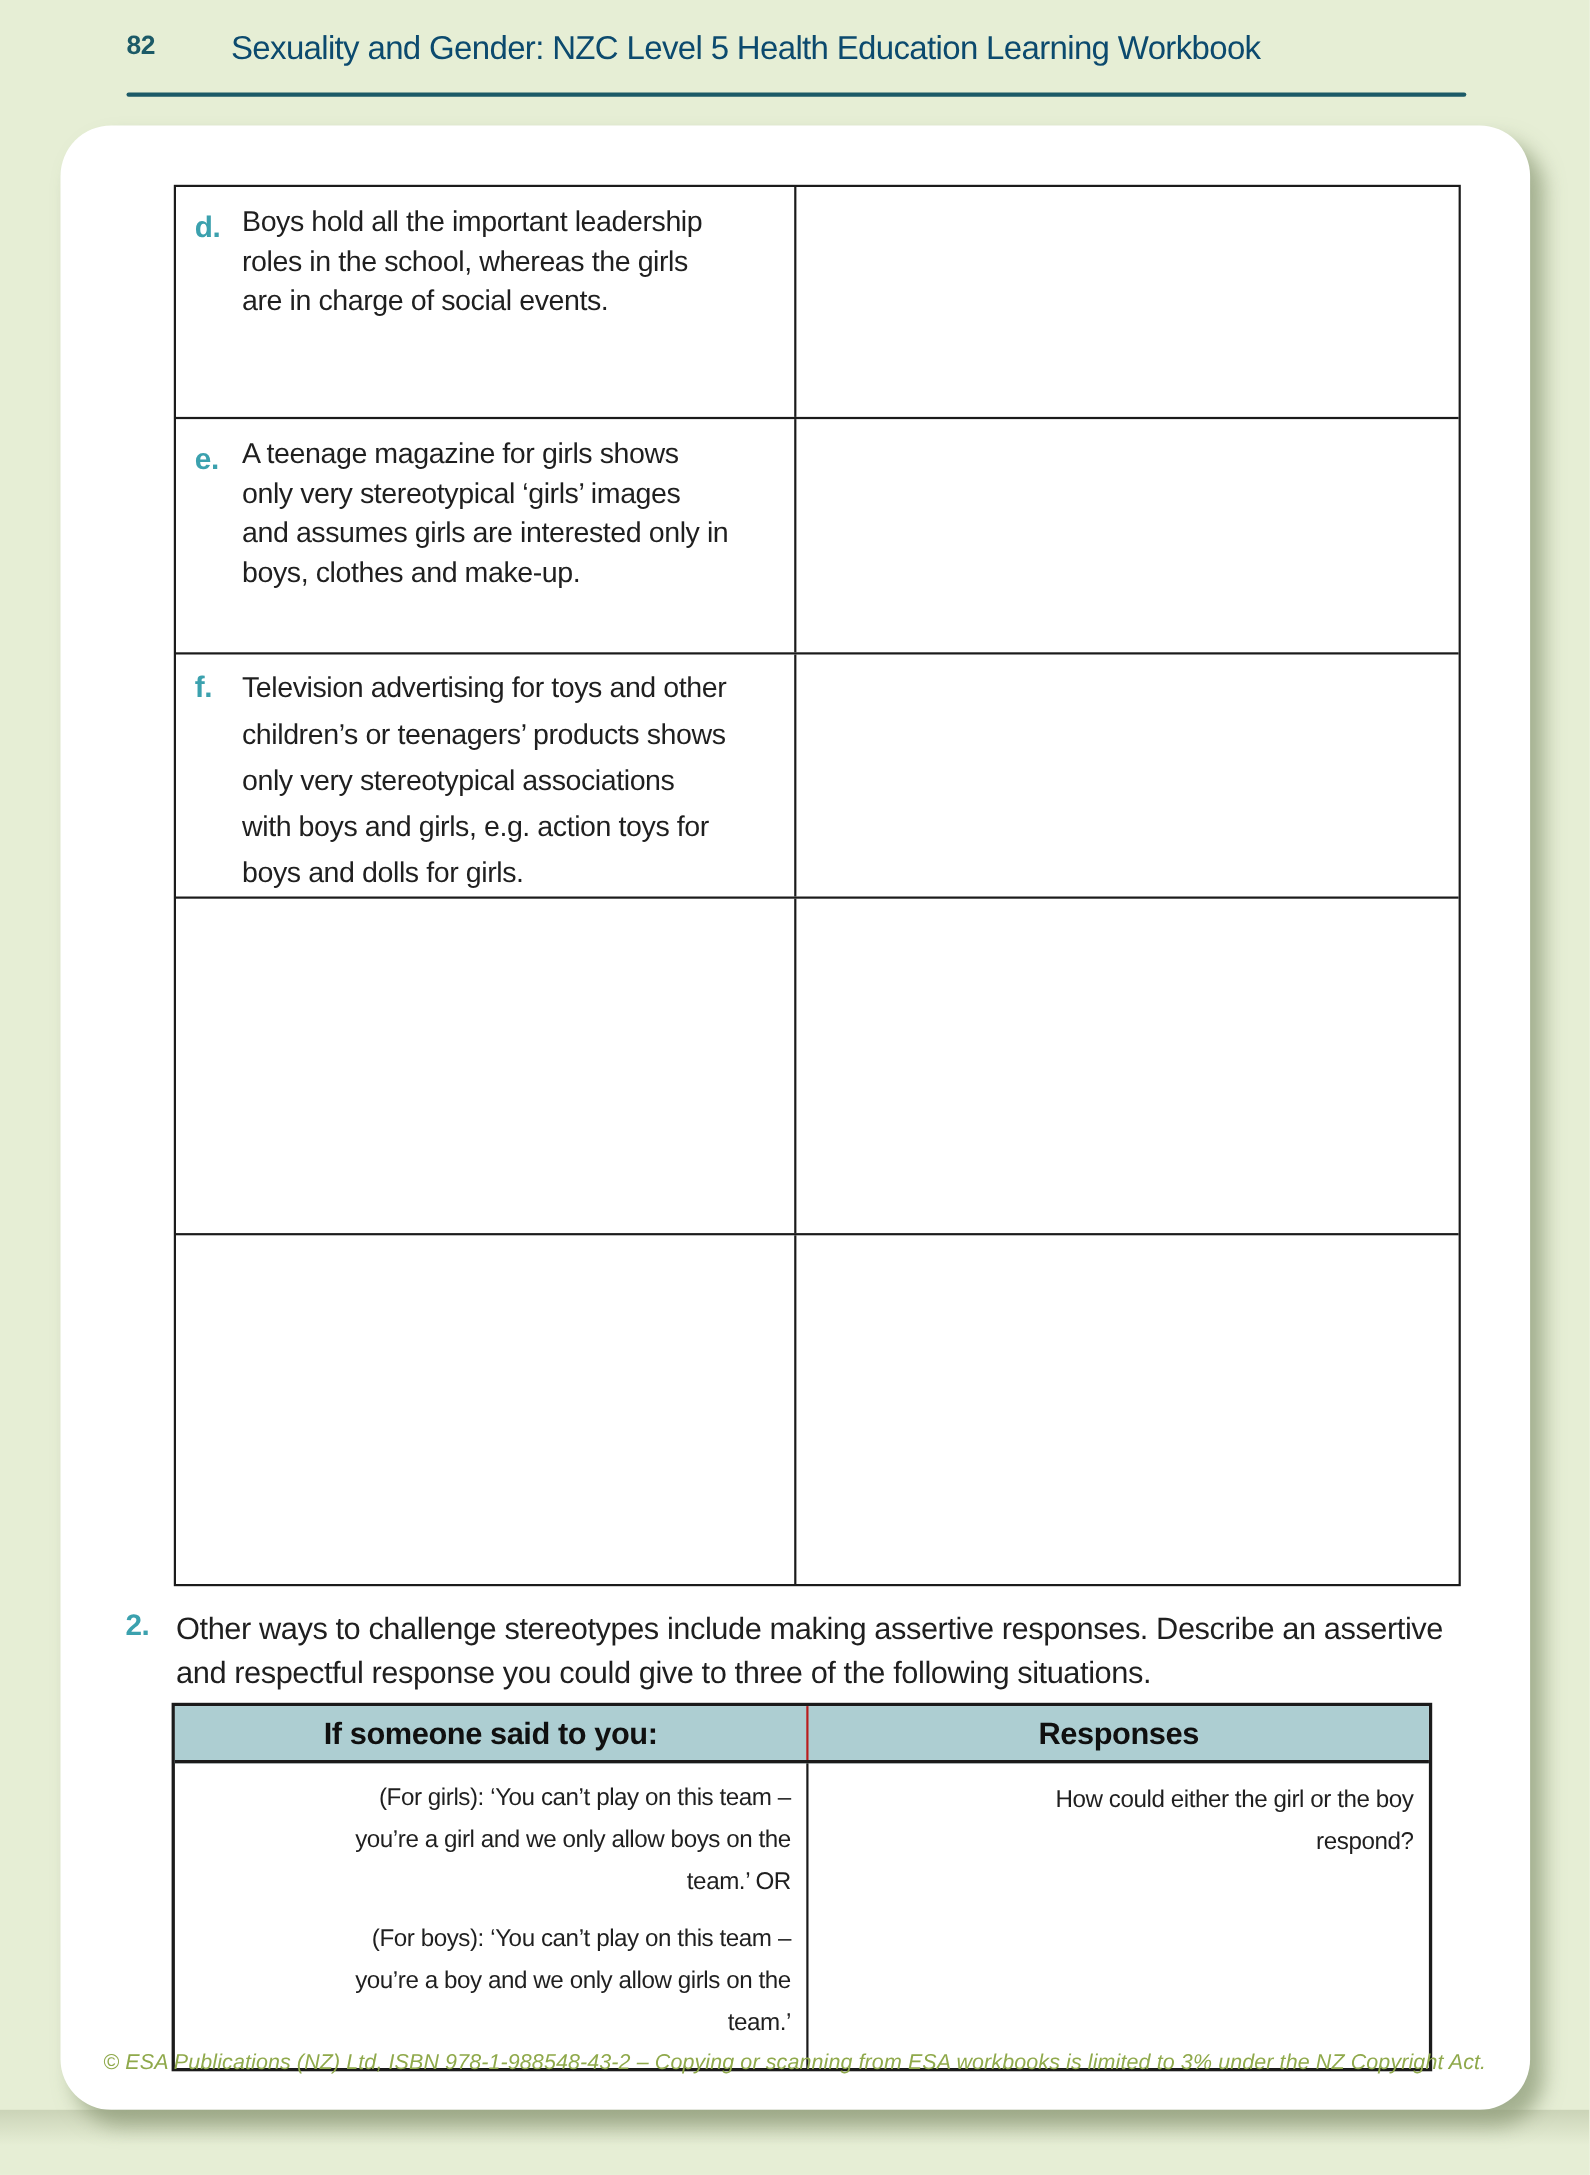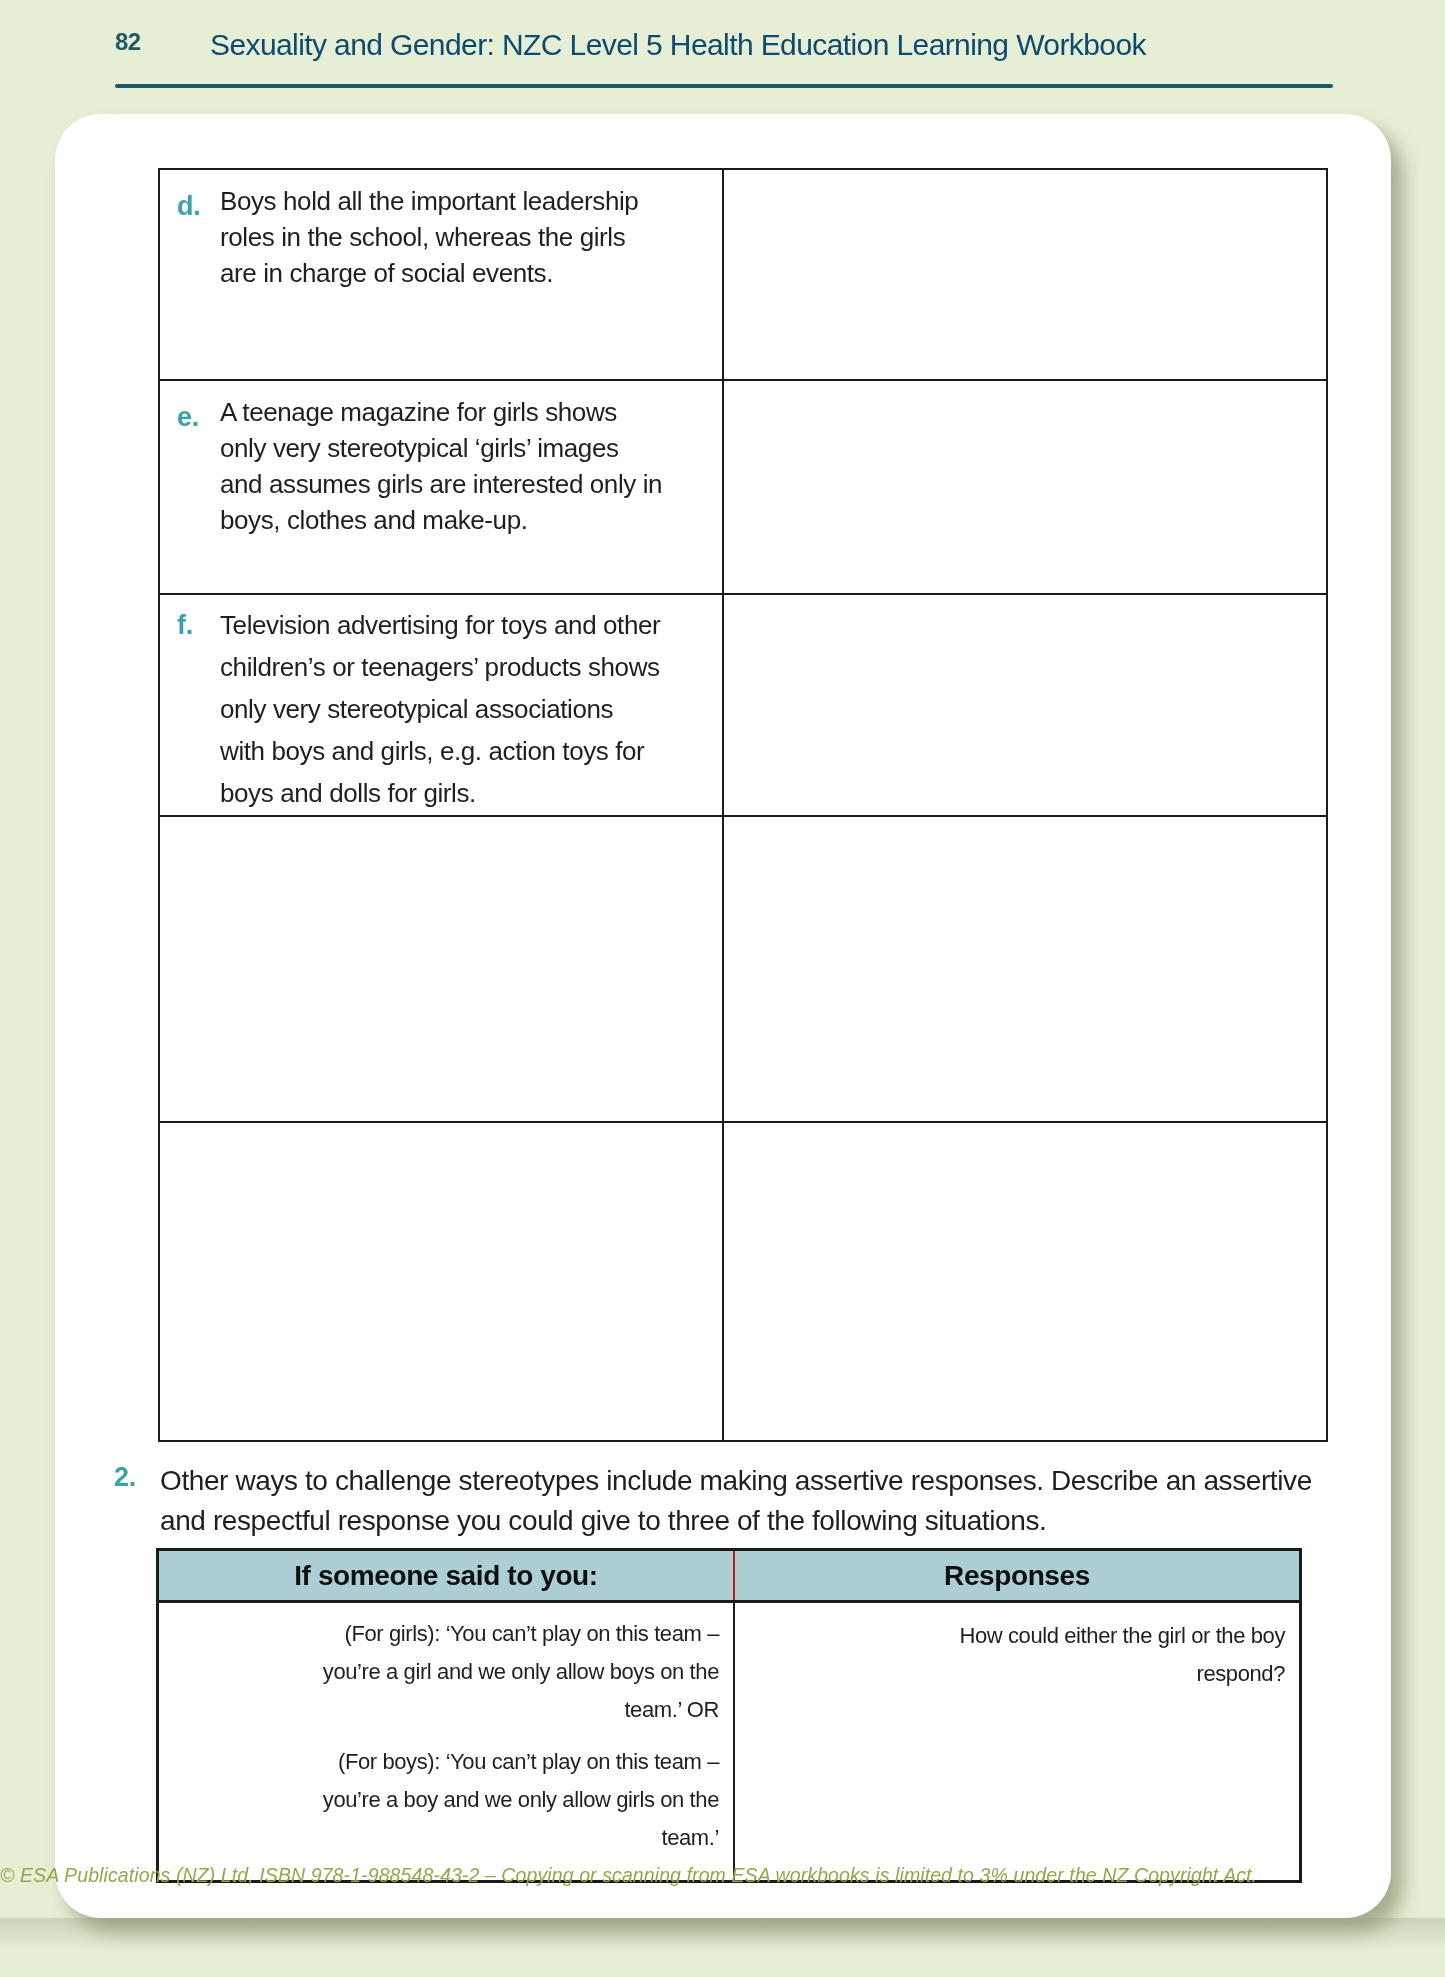--- a/index.html
+++ b/index.html
@@ -83,21 +83,21 @@
   .t2-c2{flex:1;border-left:2px solid #1b1b1b;box-sizing:border-box;padding:14px 14px 0 16px;}
   .t2-head .t2-c2x{flex:1;border-left:2px solid #b91c1c;box-sizing:border-box;}
   .t2-head .t2-c1x{width:574px;flex-shrink:0;box-sizing:border-box;}
   .t2-par{
     margin:0 0 14px 0;font-size:22px;line-height:38px;letter-spacing:-0.4px;
     white-space:pre-line;
     text-align:right;
   }
   
   .footer{
-    position:absolute;left:0;top:1864px;width:1445px;text-align:left;
+    position:absolute;left:0;top:1864px;width:1445px;text-align:center;
     font-size:19.5px;font-style:italic;color:#8fa94b;letter-spacing:0.1px;
   }
 </style>
 </head>
 <body>
 
 <div class="page">
 
   <div class="page-num">82</div>
   <div class="page-title">Sexuality and Gender: NZC Level 5 Health Education Learning Workbook</div>

